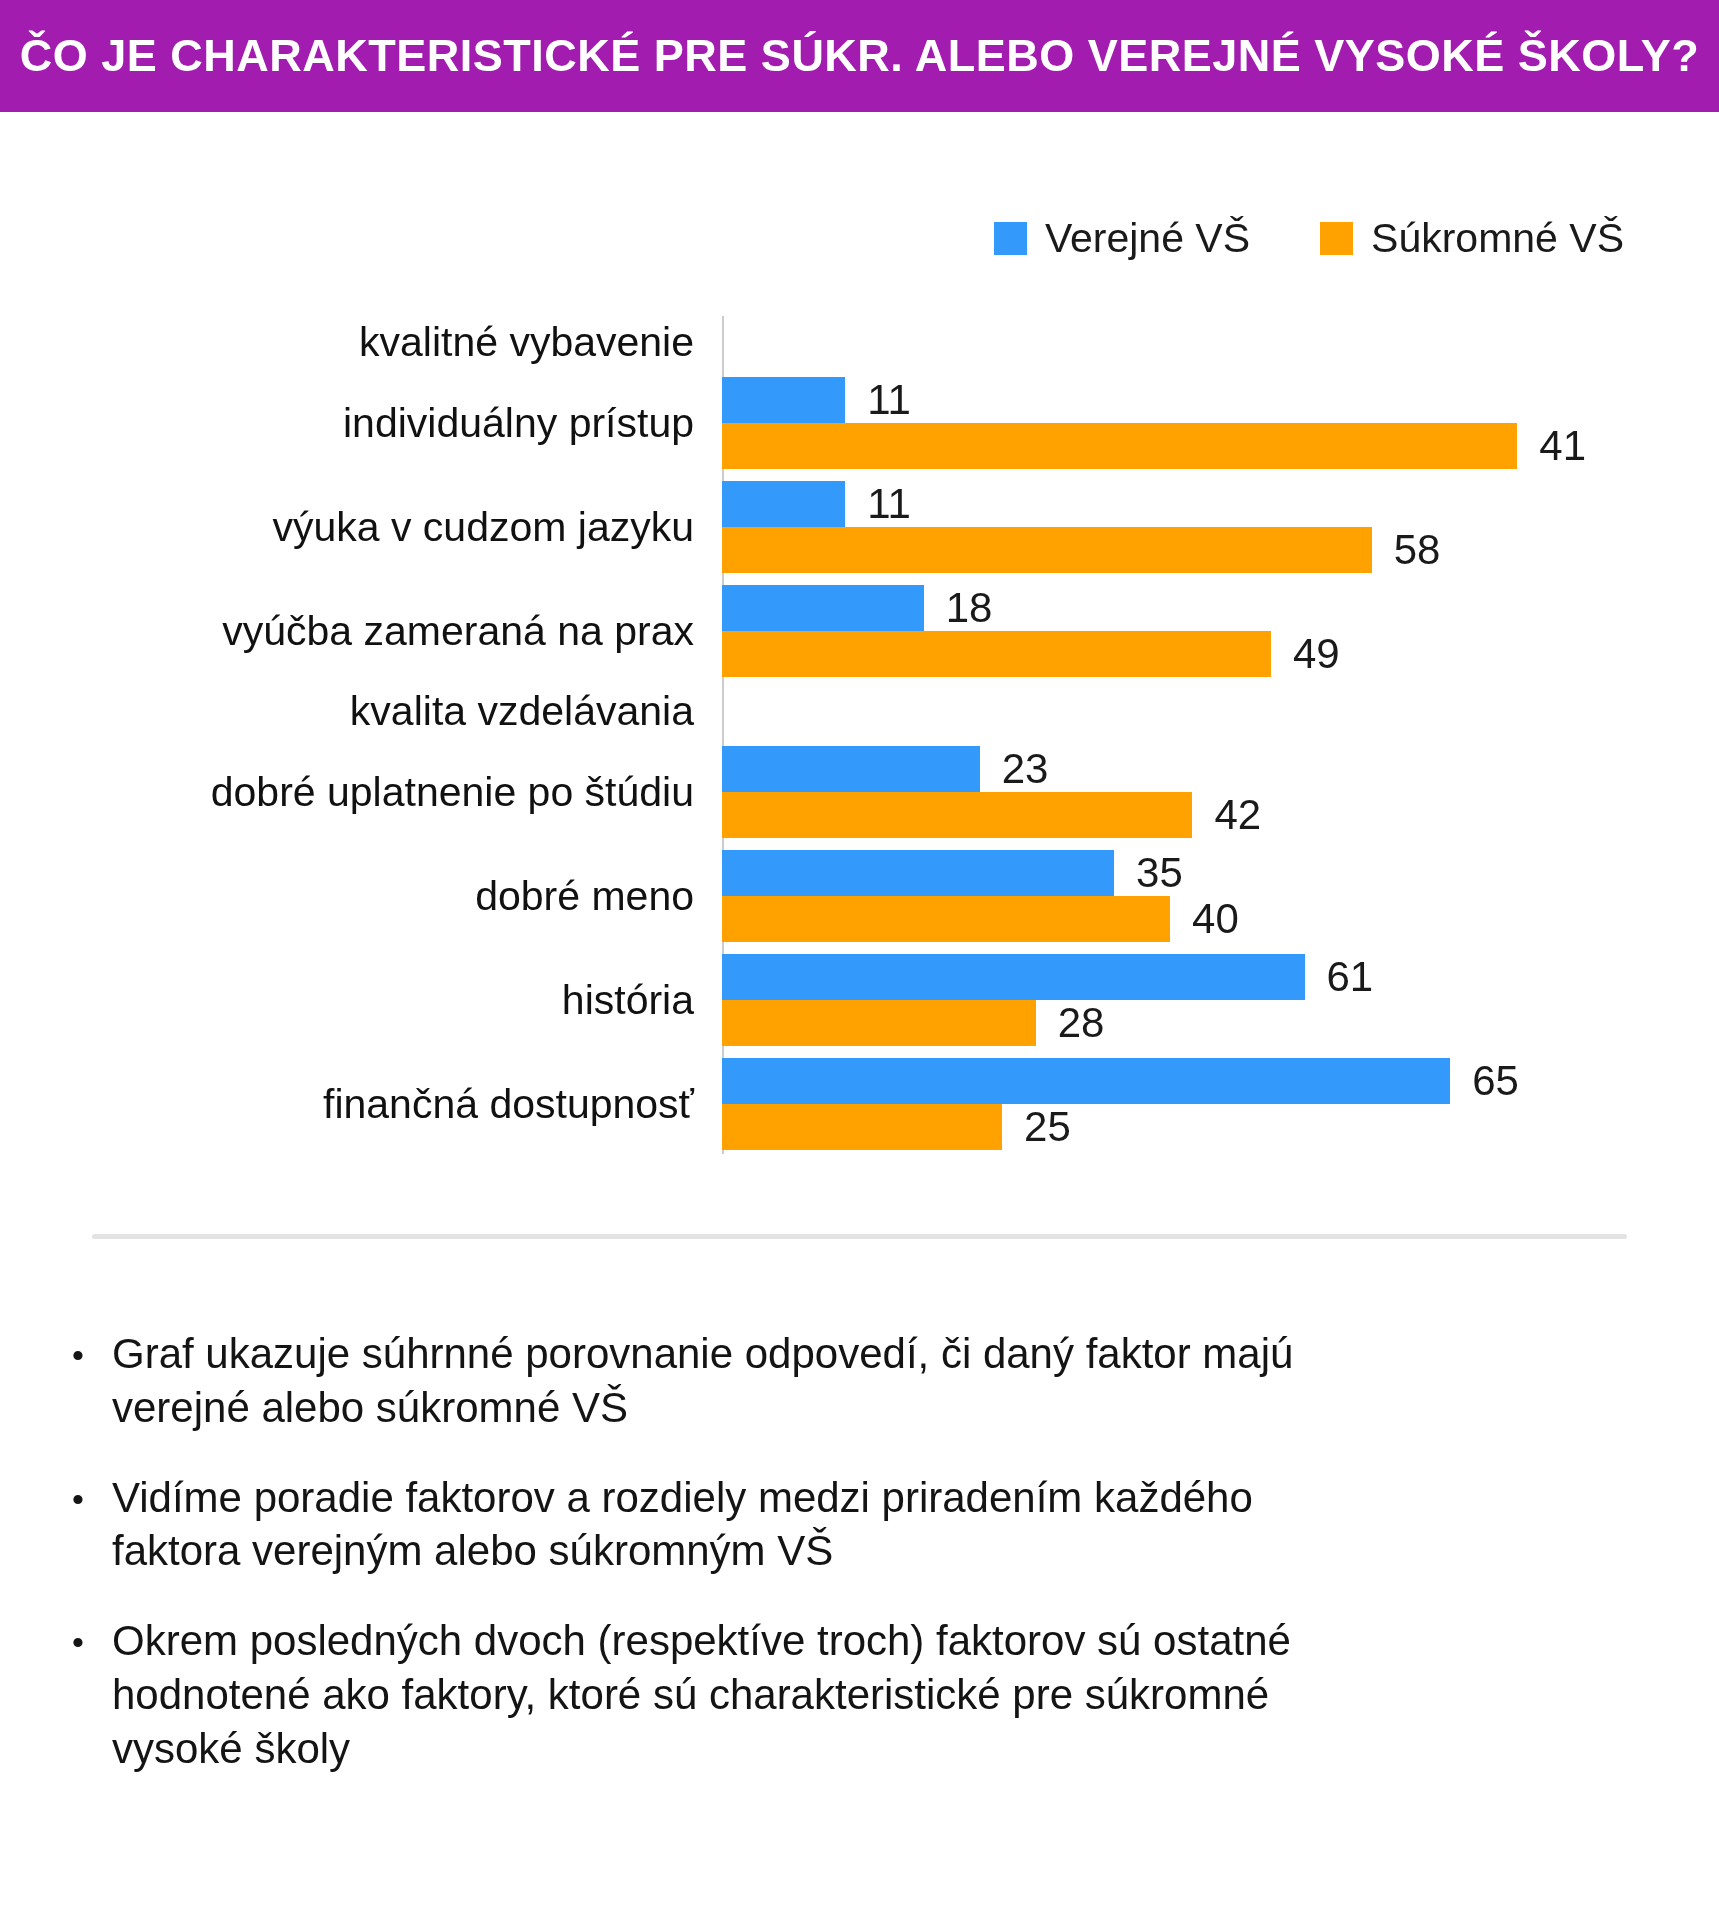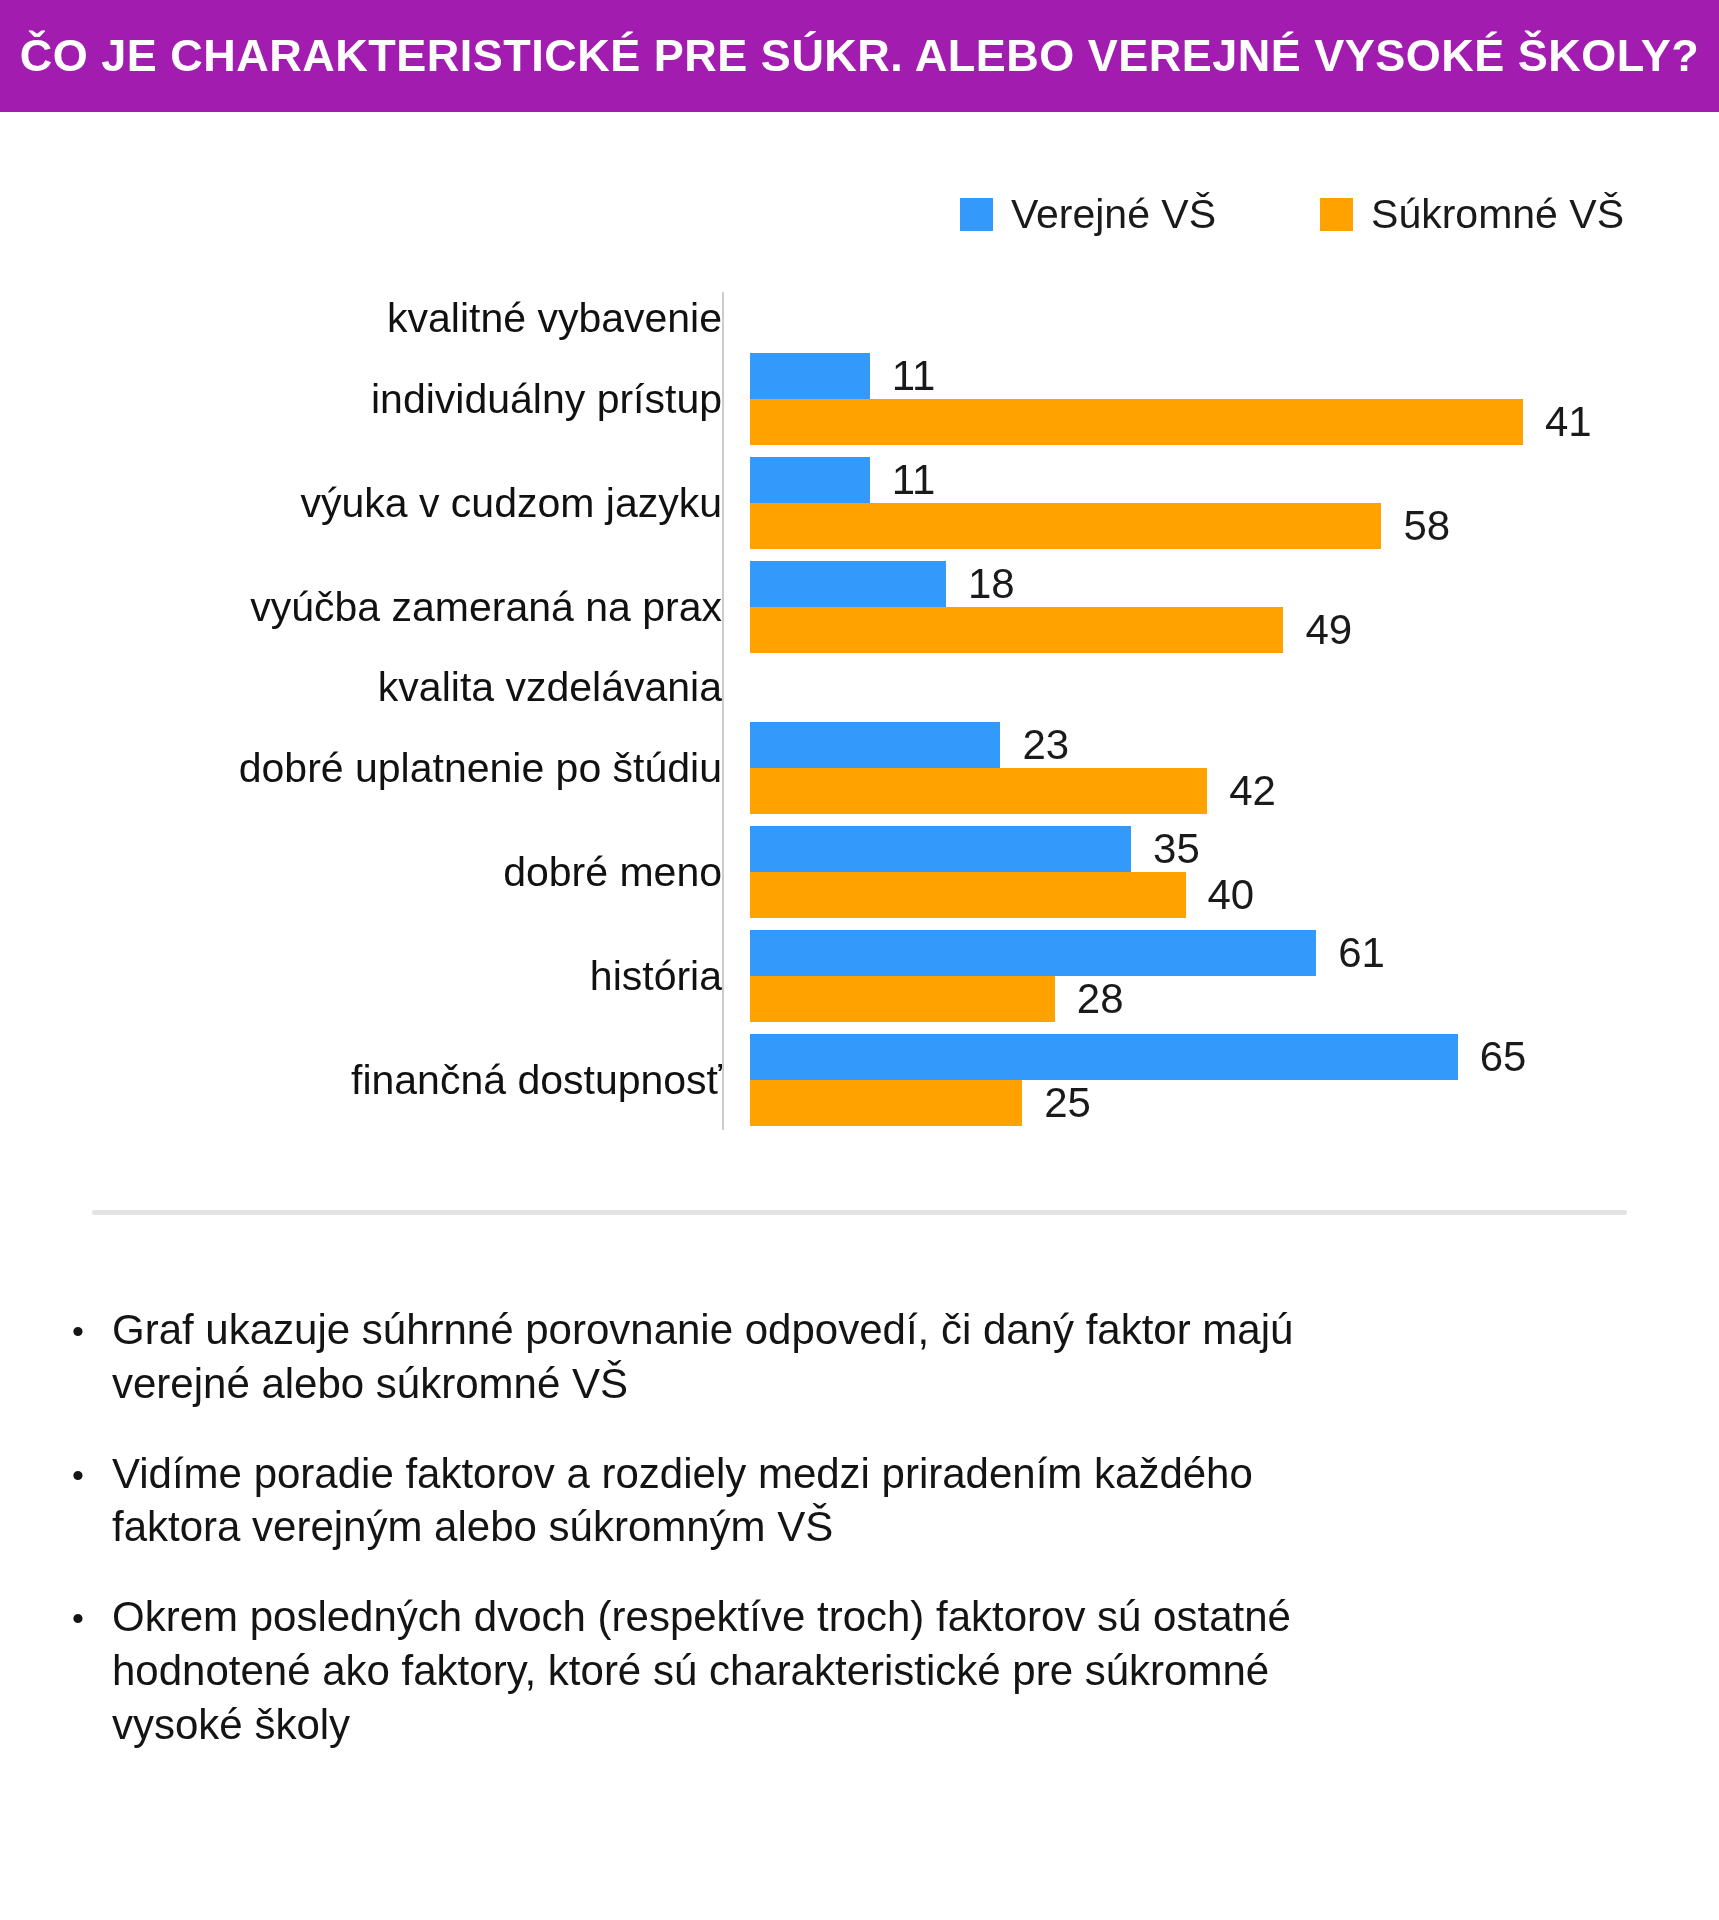--- a/index.html
+++ b/index.html
@@ -22,32 +22,32 @@
     color:#ffffff;
     font-size:45px;
     font-weight:700;
     letter-spacing:.5px;
     white-space:nowrap;
   }
 
   
   .legend {
     display:flex; justify-content:flex-end; align-items:center;
-    gap:104px;
-    margin:76px 95px 0 0;
+    gap:70px;
+    margin:100px 95px 0 0;
     height:52px;
   }
   .legend-item { display:flex; align-items:center; gap:18px; font-size:41px; color:#1a1a1a; }
   .legend-swatch { width:33px; height:33px; flex:0 0 33px; }
 
   
   .chart {
     margin-top:56px;
     position:relative;
-    display:flex; flex-direction:column; gap:12px;padding-left:28px;
+    display:flex; flex-direction:column; gap:12px;
   }
   .axis {
     position:absolute; left:722px; top:-4px; bottom:-4px;
     width:2px; background:#cccccc;
   }
   .row { display:flex; align-items:center; }
   .cat {
     width:722px; box-sizing:border-box;
     padding-right:28px;
     text-align:right;

